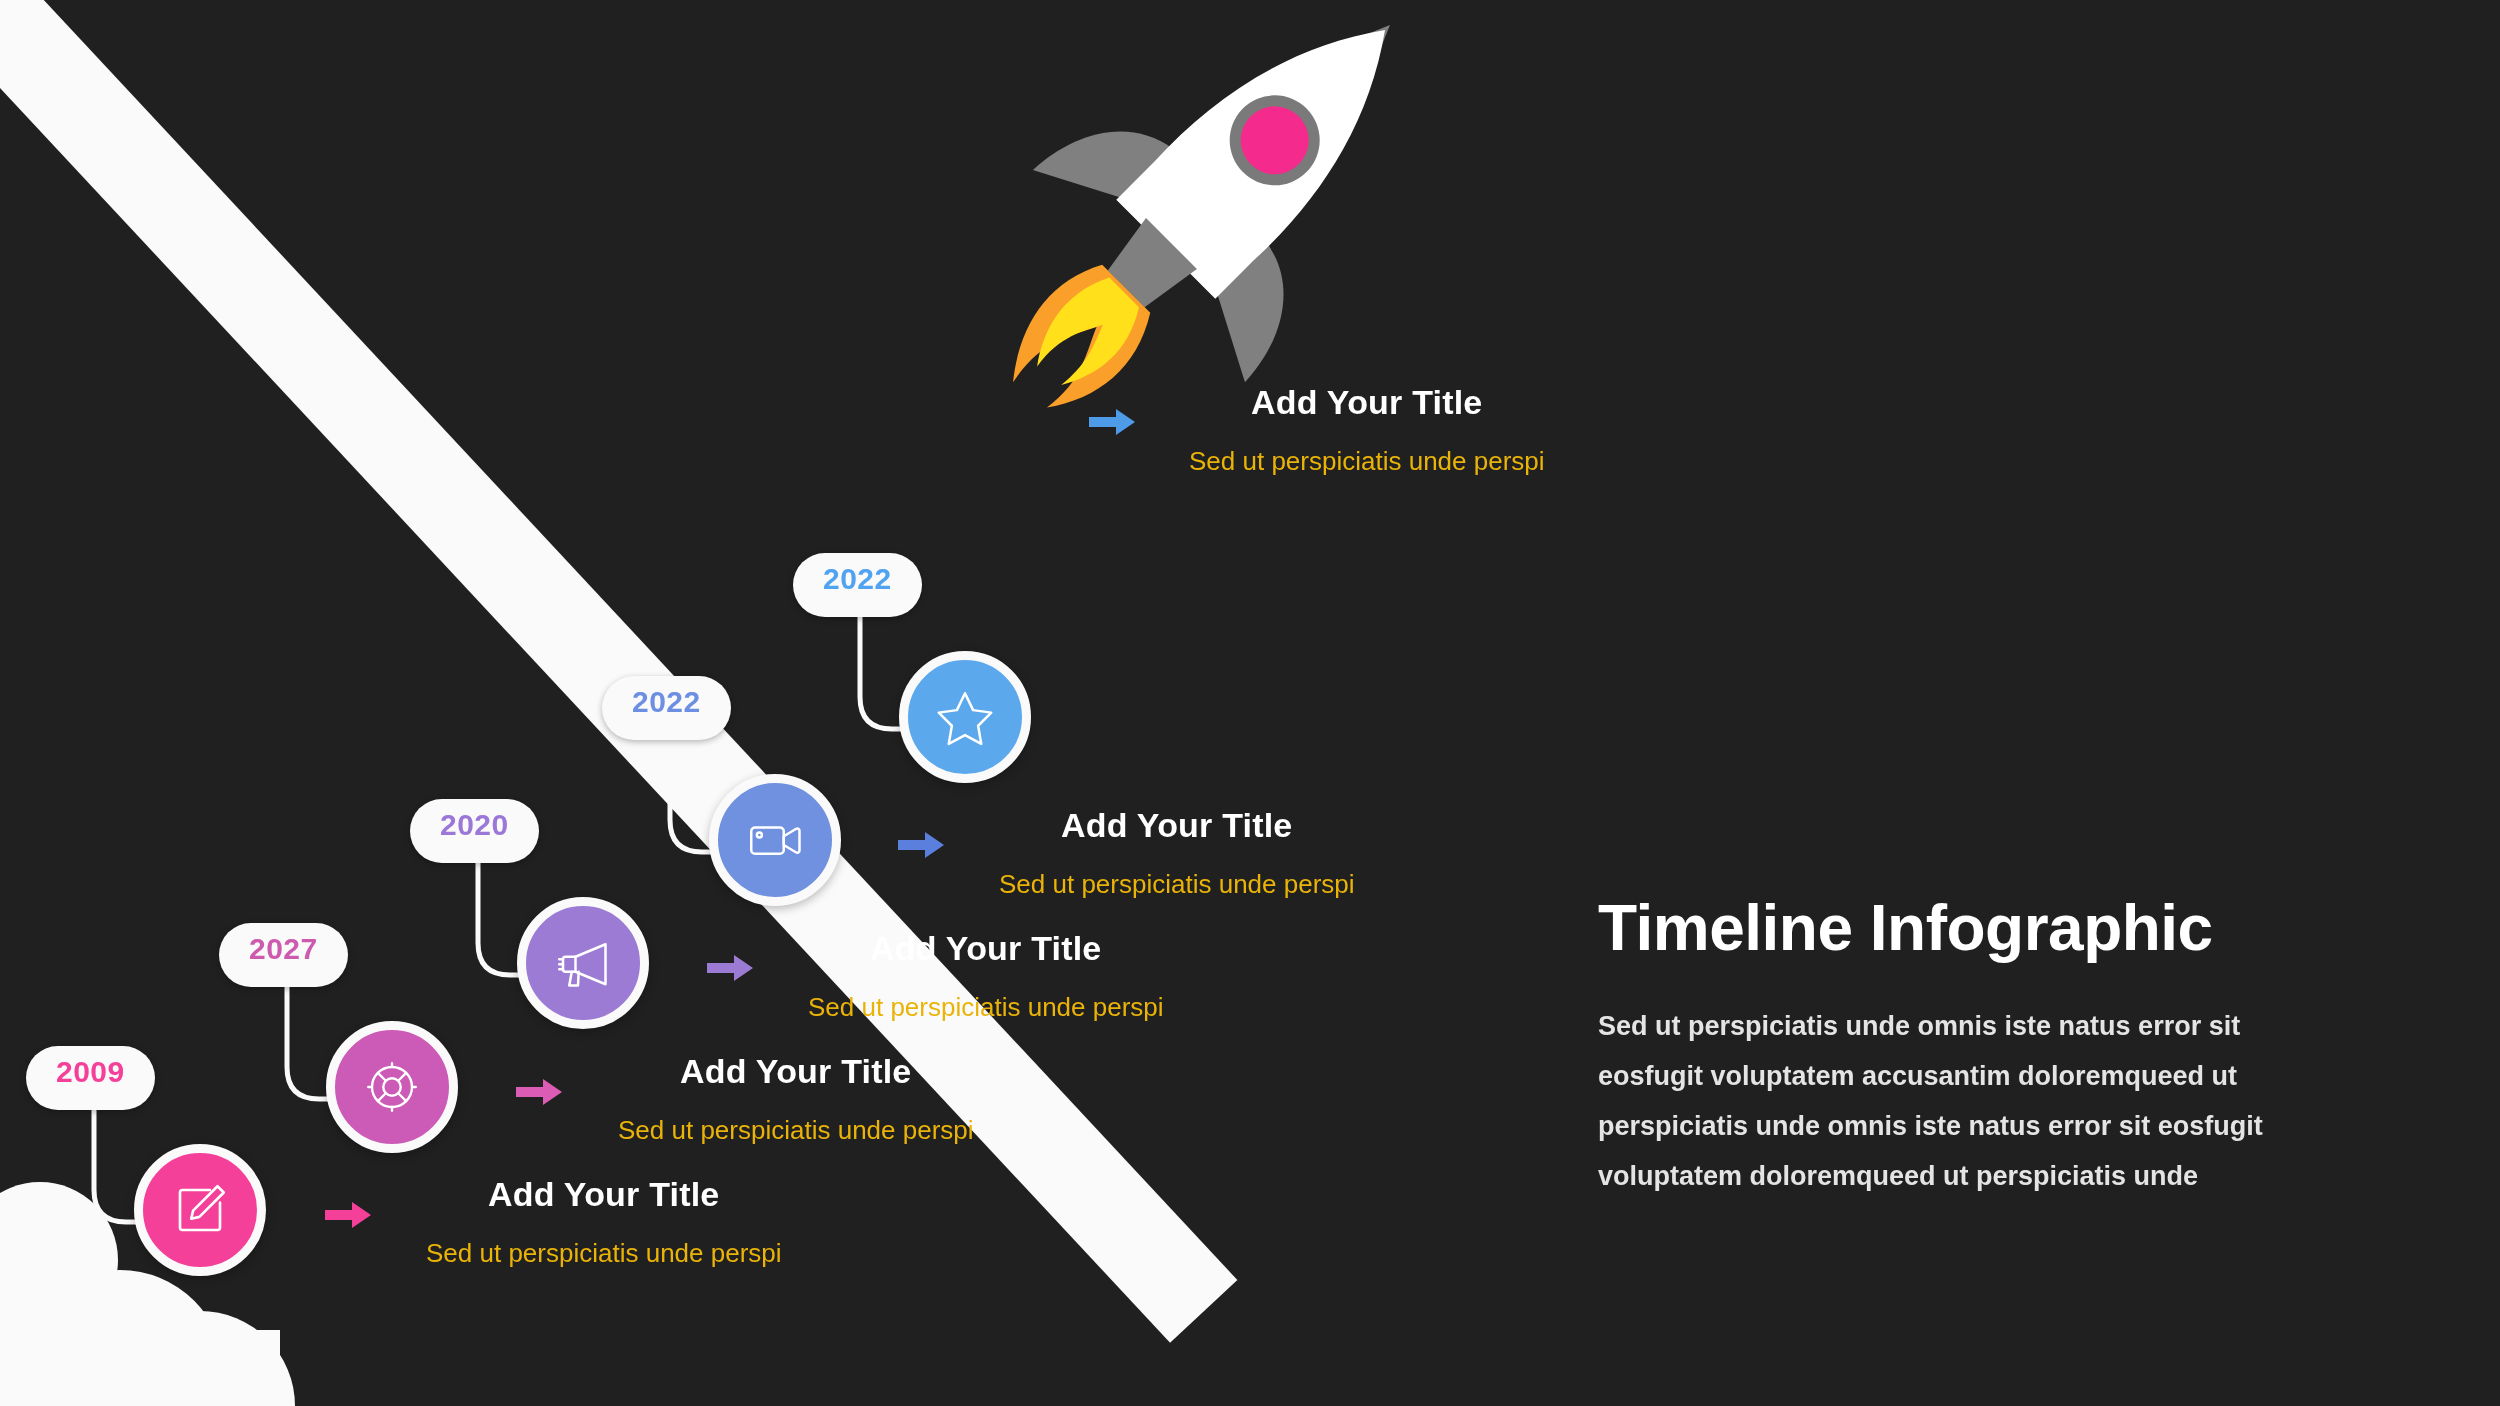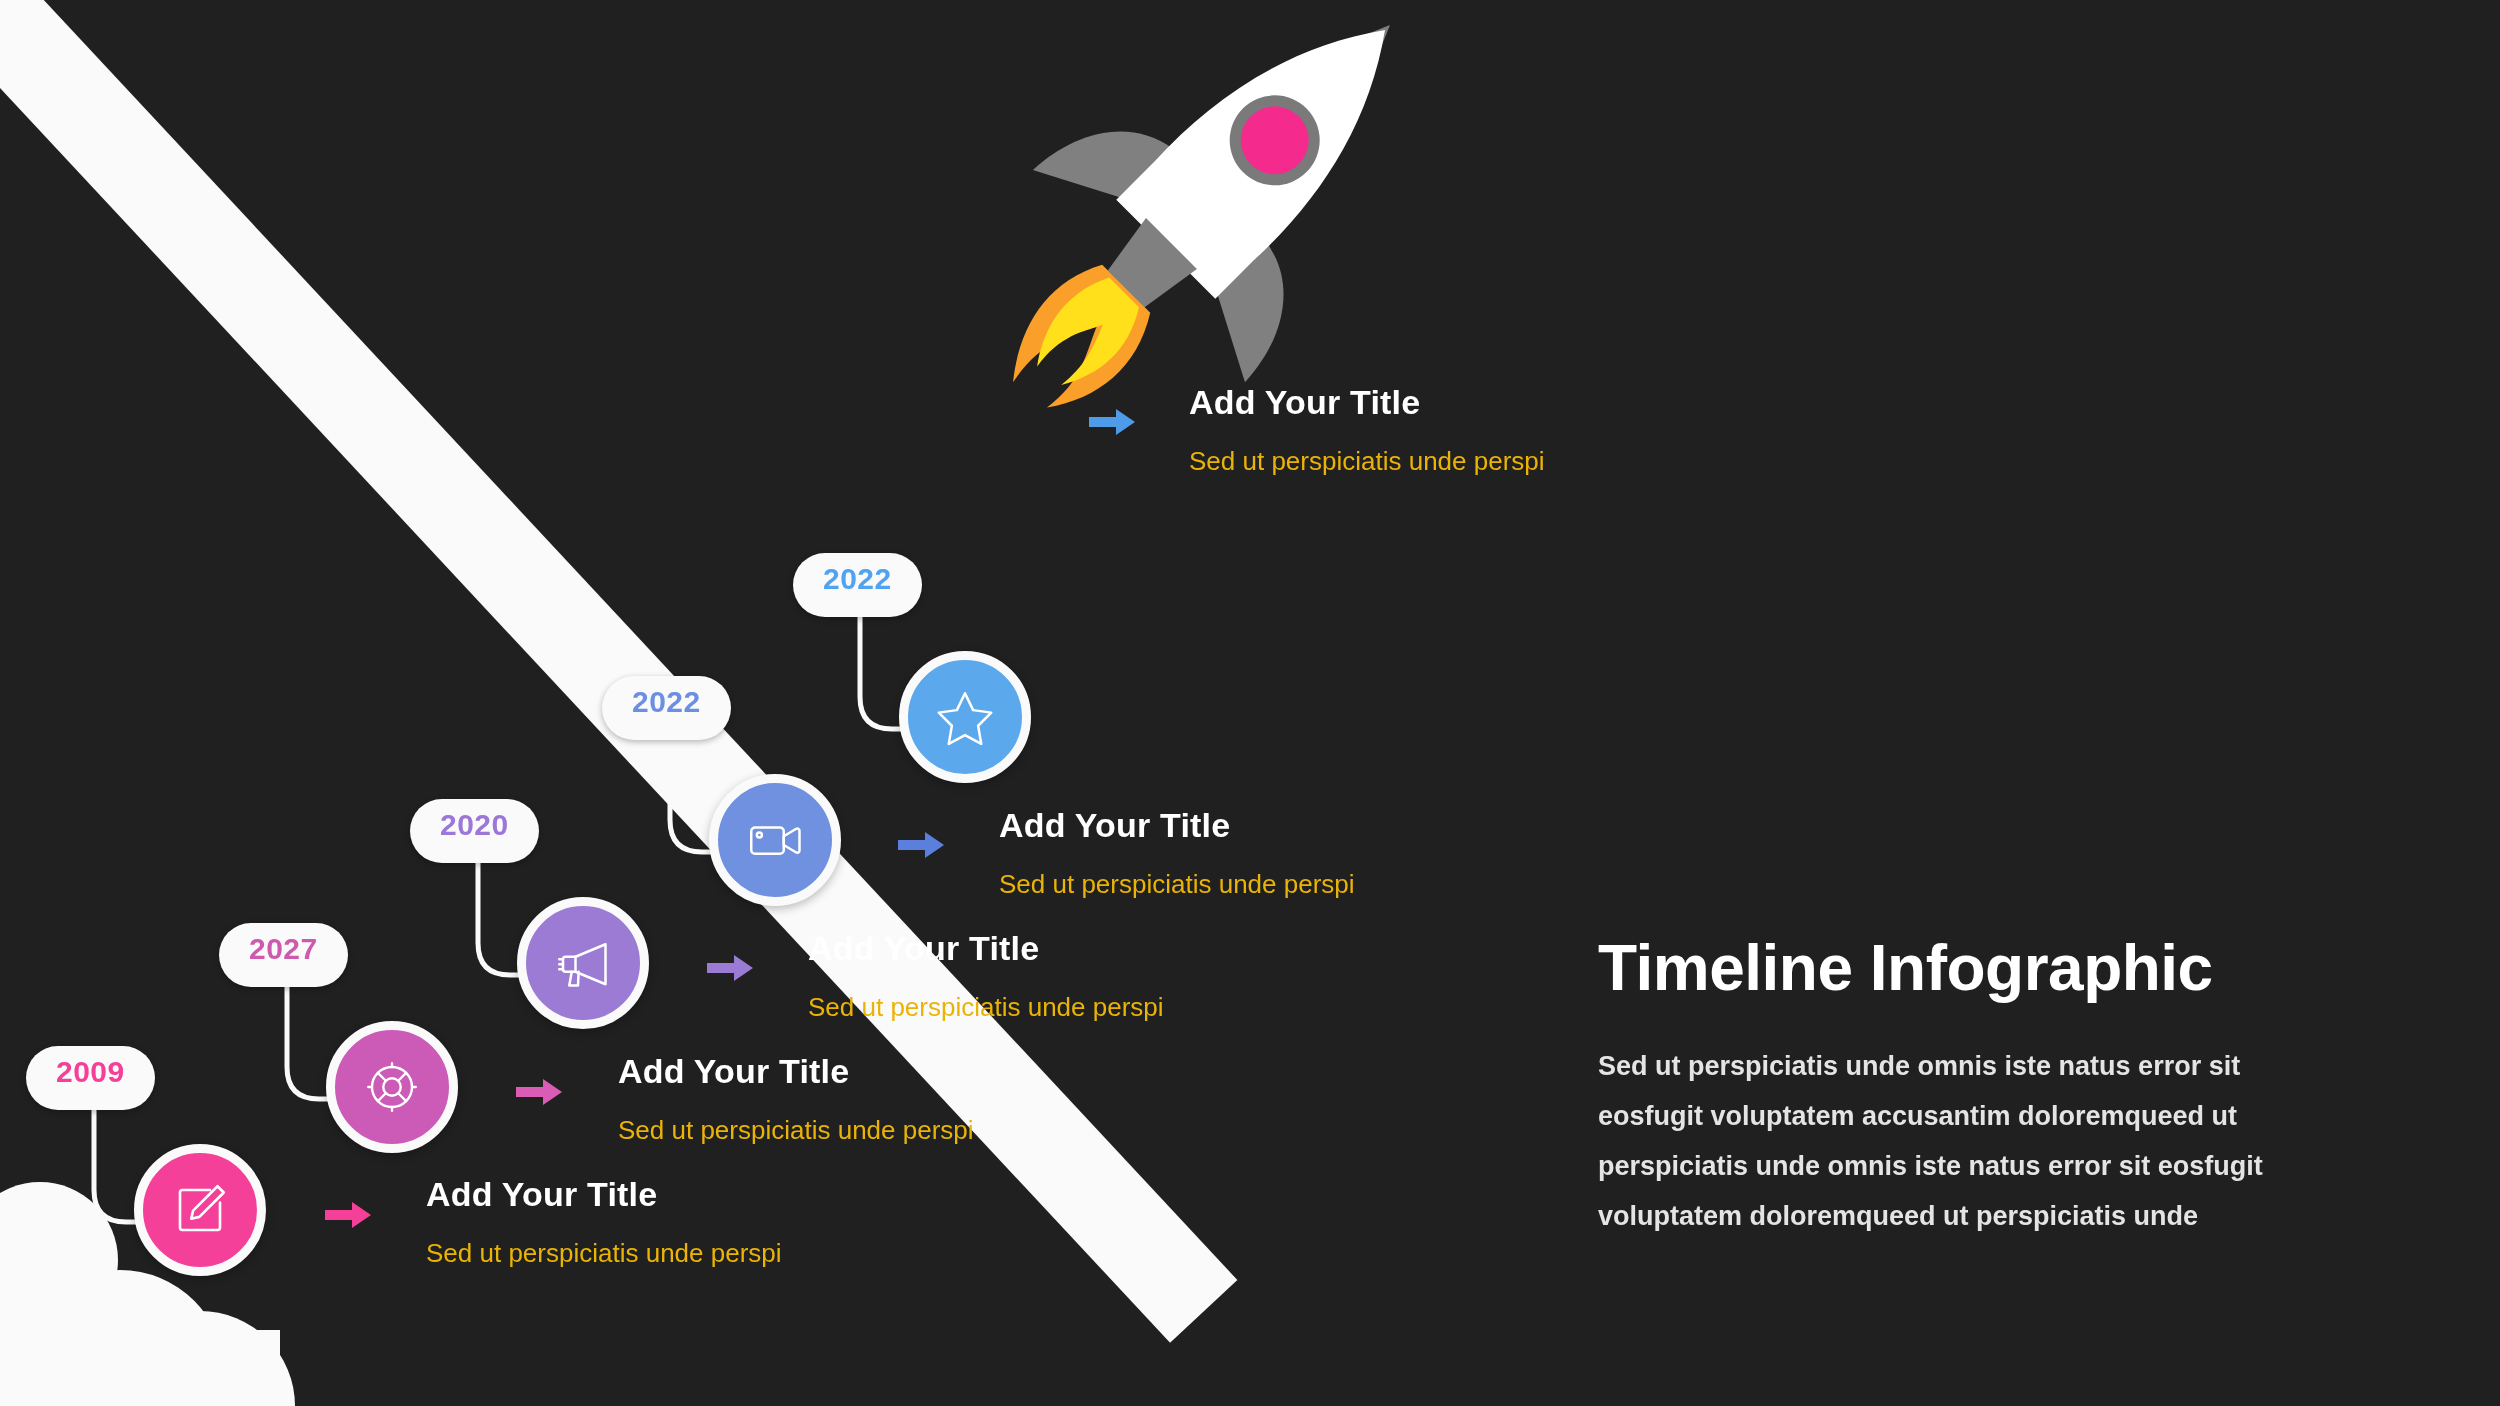--- a/index.html
+++ b/index.html
@@ -69,36 +69,37 @@
     position: absolute;
     z-index: 5;
   }
   .step-title {
     font-size: 34px;
     font-weight: 700;
     color: #FFFFFF;
     letter-spacing: 0.2px;
     line-height: 1.15;
     white-space: nowrap;
+    text-align: center;
   }
   .step-desc {
     margin-top: 23px;
     font-size: 26px;
     font-weight: 400;
     color: #eab308;
     line-height: 1.3;
     white-space: nowrap;
     text-align: center;
   }
 
   
   .headline-block {
     position: absolute;
     left: 1598px;
-    top: 935px;
+    top: 895px;
     width: 700px;
     z-index: 5;
   }
   .headline-title {
     font-size: 64px;
     font-weight: 700;
     color: #FFFFFF;
     letter-spacing: -0.5px;
     line-height: 1.05;
     white-space: nowrap;

